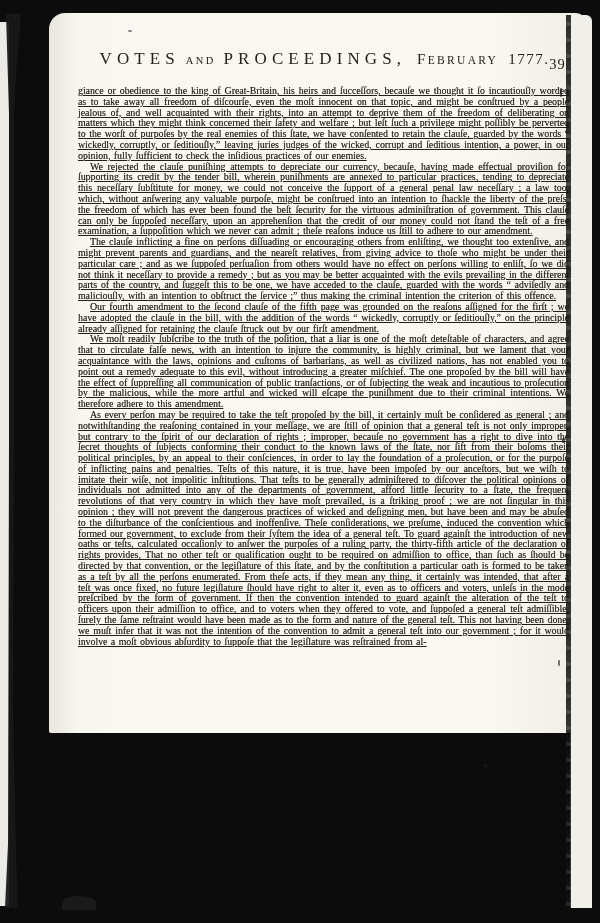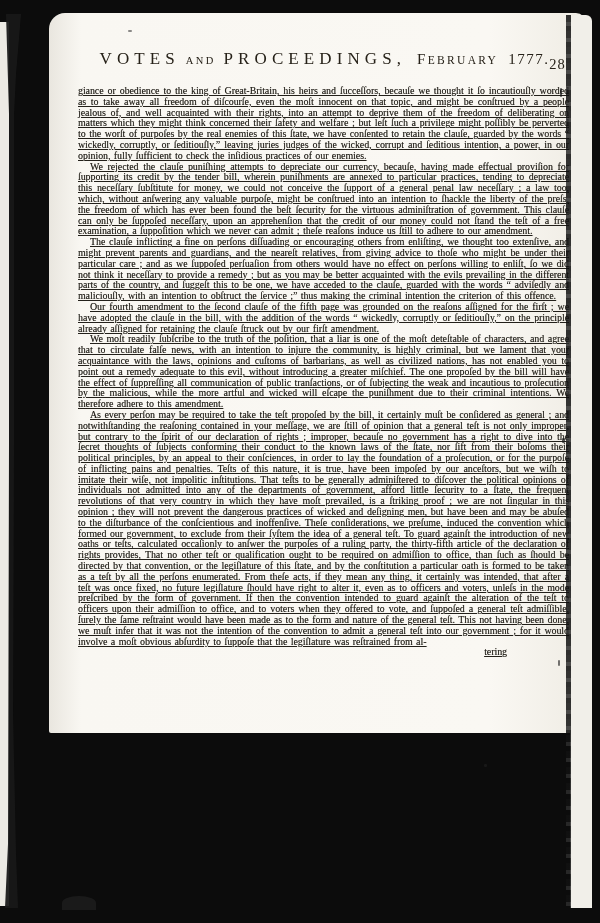--- a/index.html
+++ b/index.html
@@ -113,31 +113,30 @@
 
 <div class="left-sliver"></div>
 
 <div class="page">
   <div class="header">
     <span class="t-big">VOTES</span>
     <span class="t-and">AND</span>
     <span class="t-big">PROCEEDINGS,</span>
     <span class="t-month">FEBRUARY</span>
     <span class="t-year">1777.</span>
-    <span class="pagenum">28</span>
+    <span class="pagenum">39</span>
   </div>
 
   <div class="text-block">
     <p class="no-indent">giance or obedience to the king of Great-Britain, his heirs and ſucceſſors, becauſe we thought it ſo incautiouſly worded as to take away all freedom of diſcourſe, even the moſt innocent on that topic, and might be conſtrued by a people jealous of, and well acquainted with their rights, into an attempt to deprive them of the freedom of deliberating on matters which they might think concerned their ſafety and welfare ; but leſt ſuch a privilege might poſſibly be perverted to the worſt of purpoſes by the real enemies of this ſtate, we have conſented to retain the clauſe, guarded by the words “ wickedly, corruptly, or ſeditiouſly,” leaving juries judges of the wicked, corrupt and ſeditious intention, a power, in our opinion, fully ſufficient to check the inſidious practices of our enemies.</p>
     <p>We rejected the clauſe puniſhing attempts to depreciate our currency, becauſe, having made effectual proviſion for ſupporting its credit by the tender bill, wherein puniſhments are annexed to particular practices, tending to depreciate this neceſſary ſubſtitute for money, we could not conceive the ſupport of a general penal law neceſſary ; a law too, which, without anſwering any valuable purpoſe, might be conſtrued into an intention to ſhackle the liberty of the preſs, the freedom of which has ever been found the beſt ſecurity for the virtuous adminiſtration of government. This clauſe can only be ſuppoſed neceſſary, upon an apprehenſion that the credit of our money could not ſtand the teſt of a free examination, a ſuppoſition which we never can admit ; theſe reaſons induce us ſtill to adhere to our amendment.</p>
     <p>The clauſe inflicting a fine on perſons diſſuading or encouraging others from enliſting, we thought too extenſive, and might prevent parents and guardians, and the neareſt relatives, from giving advice to thoſe who might be under their particular care ; and as we ſuppoſed perſuaſion from others would have no effect on perſons willing to enliſt, ſo we did not think it neceſſary to provide a remedy ; but as you may be better acquainted with the evils prevailing in the different parts of the country, and ſuggeſt this to be one, we have acceded to the clauſe, guarded with the words “ adviſedly and maliciouſly, with an intention to obſtruct the ſervice ;” thus making the criminal intention the criterion of this offence.</p>
     <p>Our fourth amendment to the ſecond clauſe of the fifth page was grounded on the reaſons aſſigned for the firſt ; we have adopted the clauſe in the bill, with the addition of the words “ wickedly, corruptly or ſeditiouſly,” on the principle already aſſigned for retaining the clauſe ſtruck out by our firſt amendment.</p>
     <p>We moſt readily ſubſcribe to the truth of the poſition, that a liar is one of the moſt deteſtable of characters, and agree that to circulate falſe news, with an intention to injure the community, is highly criminal, but we lament that your acquaintance with the laws, opinions and cuſtoms of barbarians, as well as civilized nations, has not enabled you to point out a remedy adequate to this evil, without introducing a greater miſchief. The one propoſed by the bill will have the effect of ſuppreſſing all communication of public tranſactions, or of ſubjecting the weak and incautious to proſecution by the malicious, while the more artful and wicked will eſcape the puniſhment due to their criminal intentions. We therefore adhere to this amendment.</p>
     <p>As every perſon may be required to take the teſt propoſed by the bill, it certainly muſt be conſidered as general ; and notwithſtanding the reaſoning contained in your meſſage, we are ſtill of opinion that a general teſt is not only improper, but contrary to the ſpirit of our declaration of rights ; improper, becauſe no government has a right to dive into the ſecret thoughts of ſubjects conforming their conduct to the known laws of the ſtate, nor ſift from their boſoms their political principles, by an appeal to their conſciences, in order to lay the foundation of a proſecution, or for the purpoſe of inflicting pains and penalties. Teſts of this nature, it is true, have been impoſed by our anceſtors, but we wiſh to imitate their wiſe, not impolitic inſtitutions. That teſts to be generally adminiſtered to diſcover the political opinions of individuals not admitted into any of the departments of government, afford little ſecurity to a ſtate, the frequent revolutions of that very country in which they have moſt prevailed, is a ſtriking proof ; we are not ſingular in this opinion ; they will not prevent the dangerous practices of wicked and deſigning men, but have been and may be abuſed to the diſturbance of the conſcientious and inoffenſive. Theſe conſiderations, we preſume, induced the convention which formed our government, to exclude from their ſyſtem the idea of a general teſt. To guard againſt the introduction of new oaths or teſts, calculated occaſionly to anſwer the purpoſes of a ruling party, the thirty-fifth article of the declaration of rights provides, That no other teſt or qualification ought to be required on admiſſion to office, than ſuch as ſhould be directed by that convention, or the legiſlature of this ſtate, and by the conſtitution a particular oath is formed to be taken as a teſt by all the perſons enumerated. From theſe acts, if they mean any thing, it certainly was intended, that after a teſt was once fixed, no future legiſlature ſhould have right to alter it, even as to officers and voters, unleſs in the mode preſcribed by the form of government. If then the convention intended to guard againſt the alteration of the teſt to officers upon their admiſſion to office, and to voters when they offered to vote, and ſuppoſed a general teſt admiſſible, ſurely the ſame reſtraint would have been made as to the form and nature of the general teſt. This not having been done, we muſt infer that it was not the intention of the convention to admit a general teſt into our government ; for it would involve a moſt obvious abſurdity to ſuppoſe that the legiſlature was reſtrained from al-</p>
-    <div class="catchword">tering</div>
   </div>
 </div>
 
 <svg class="binding-svg" viewBox="0 0 30 894" preserveAspectRatio="none">
   <polygon points="6,0 21,0 16,60 14,100 14,430 13,700 16,840 18,894 5,894 8,830 9,430 9,100" fill="#181818" opacity="0.94"></polygon>
 </svg>
 
 <div class="edge-strip">
   <div class="ragged"></div>
 </div>

